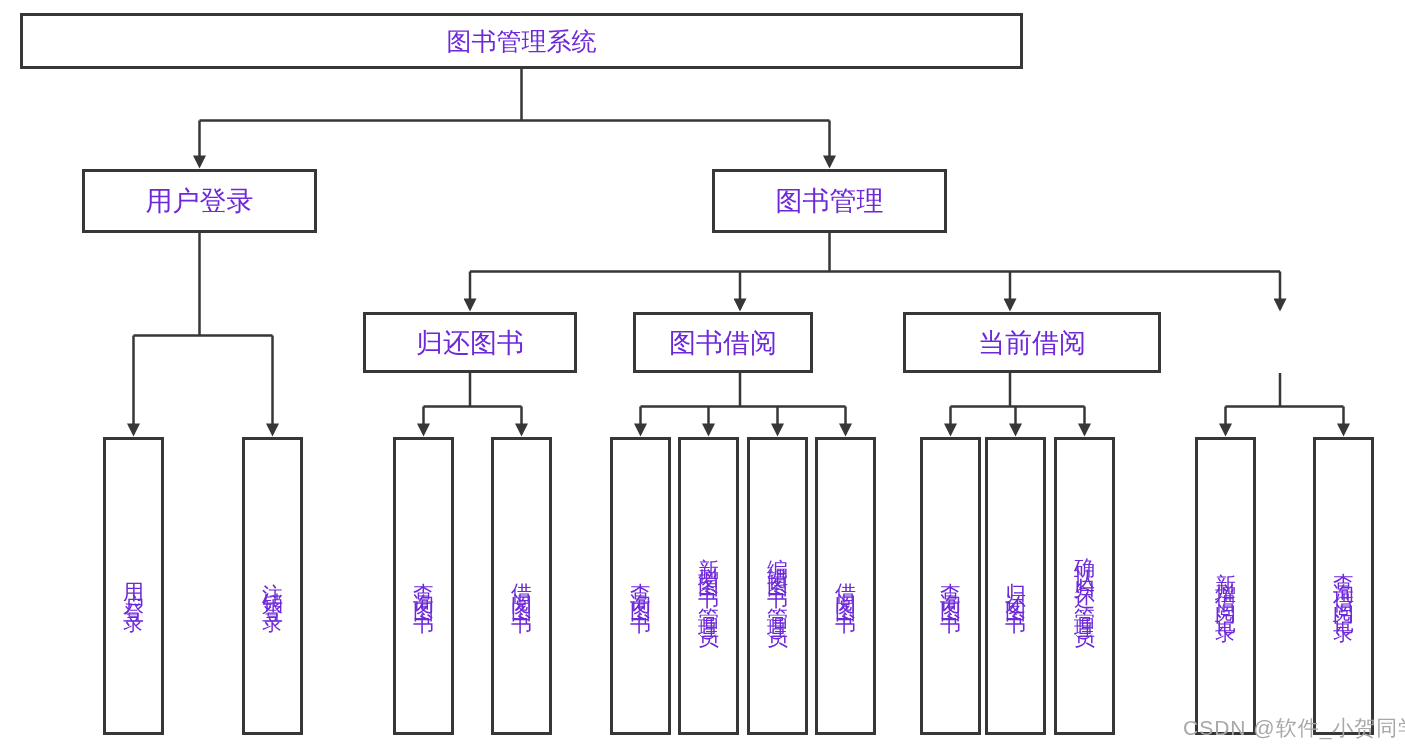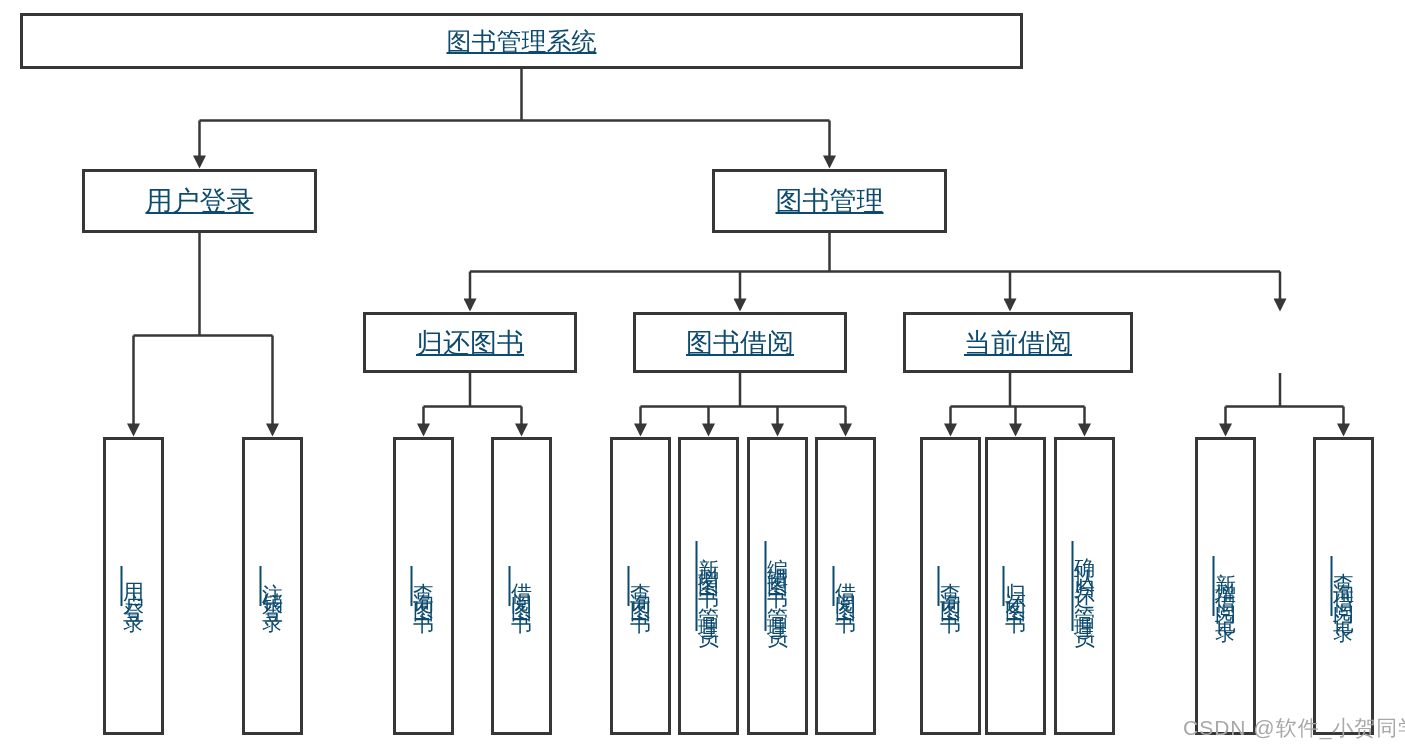--- a/index.html
+++ b/index.html
@@ -19,24 +19,23 @@
   }
   .n {
     position: absolute;
     box-sizing: border-box;
     border: 3px solid #373737;
     background: #ffffff;
     display: flex;
     align-items: center;
     justify-content: center;
     font-size: 27px;
-    color: #0c4a6e;
+    color: #6d28d9;
     white-space: nowrap;
     z-index: 2;
-    text-decoration: underline;
   }
   .root { font-size: 25px; }
   .v {
     writing-mode: vertical-rl;
     text-orientation: mixed;
     font-size: 21px;
     letter-spacing: 10px;
     white-space: normal;
   }
   .watermark {
@@ -96,22 +95,22 @@
       <path marker-end="url(#arrowhead)" d="M1343.5 406.5 V434"></path>
     </g>
   </svg>
 
   <div class="n root" style="left:20px; top:13px; width:1003px; height:56px">图书管理系统</div>
 
   <div class="n" style="left:82px; top:169px; width:235px; height:64px">用户登录</div>
   <div class="n" style="left:712px; top:169px; width:235px; height:64px">图书管理</div>
 
   <div class="n" style="left:363px; top:312px; width:214px; height:61px">归还图书</div>
-  <div class="n" style="left:633px; top:312px; width:214px; height:61px">图书借阅</div>
-  <div class="n" style="left:903px; top:312px; width:230px; height:61px">当前借阅</div>
+  <div class="n" style="left:633px; top:312px; width:180px; height:61px">图书借阅</div>
+  <div class="n" style="left:903px; top:312px; width:258px; height:61px">当前借阅</div>
 
   <div class="n v" style="left:103px; top:437px; width:61px; height:298px">用户登录</div>
   <div class="n v" style="left:242px; top:437px; width:61px; height:298px">注销登录</div>
 
   <div class="n v" style="left:393px; top:437px; width:61px; height:298px">查询图书</div>
   <div class="n v" style="left:491px; top:437px; width:61px; height:298px">借阅图书</div>
 
   <div class="n v" style="left:610px; top:437px; width:61px; height:298px">查询图书</div>
   <div class="n v" style="left:678px; top:437px; width:61px; height:298px">新增图书（管理员）</div>
   <div class="n v" style="left:747px; top:437px; width:61px; height:298px">编辑图书（管理员）</div>

